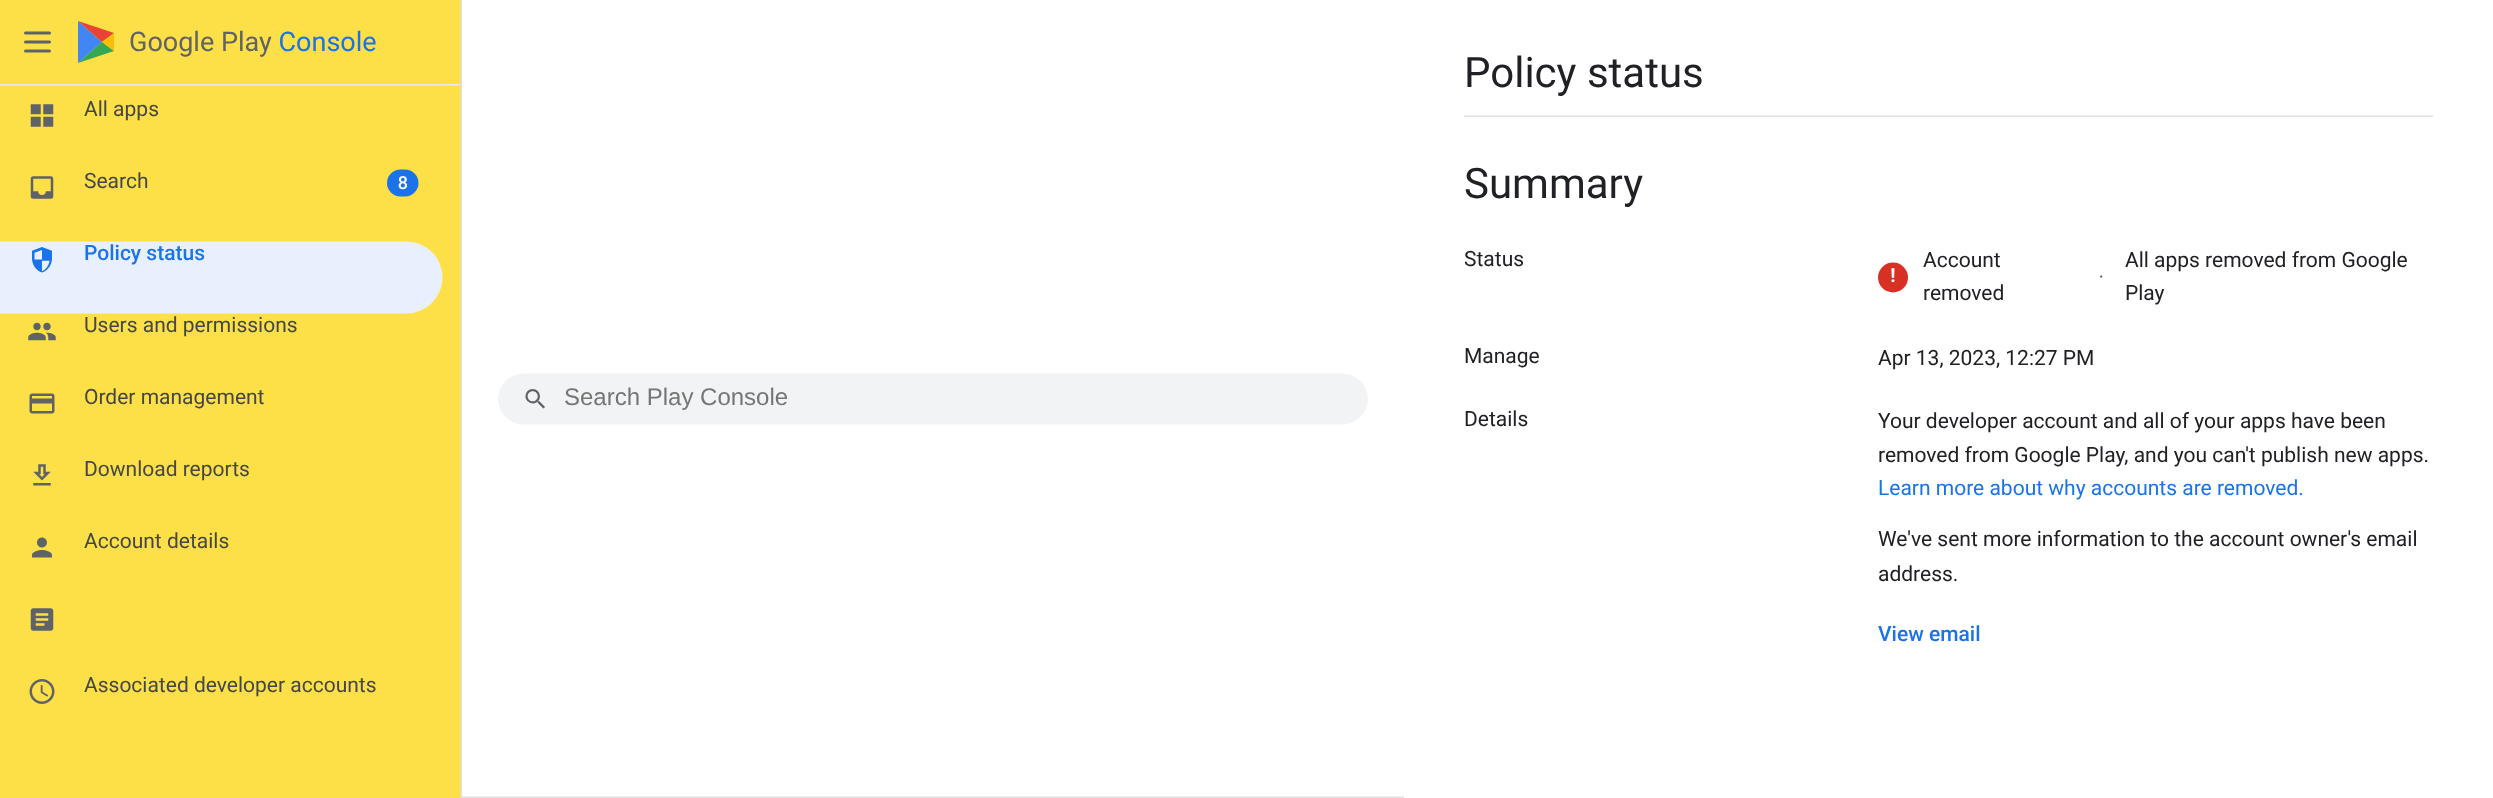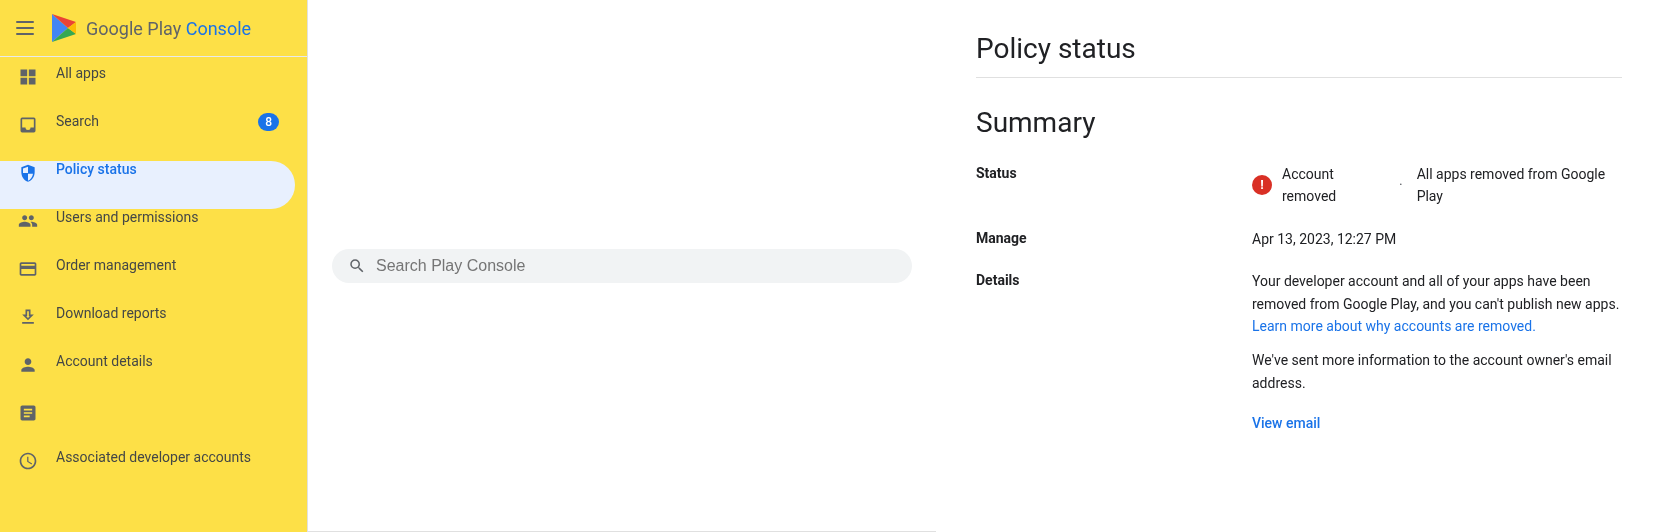--- a/index.html
+++ b/index.html
@@ -170,21 +170,21 @@
       display: flex;
       margin-bottom: 20px;
       gap: 16px;
     }
 
     .summary-label {
       width: 260px;
       min-width: 260px;
       color: #202124;
       font-size: 14px;
-      font-weight: 700;
+      font-weight: 400;
       padding-top: 2px;
     }
 
     .summary-value {
       flex: 1;
       color: #202124;
       font-size: 14px;
       line-height: 1.6;
     }
 

